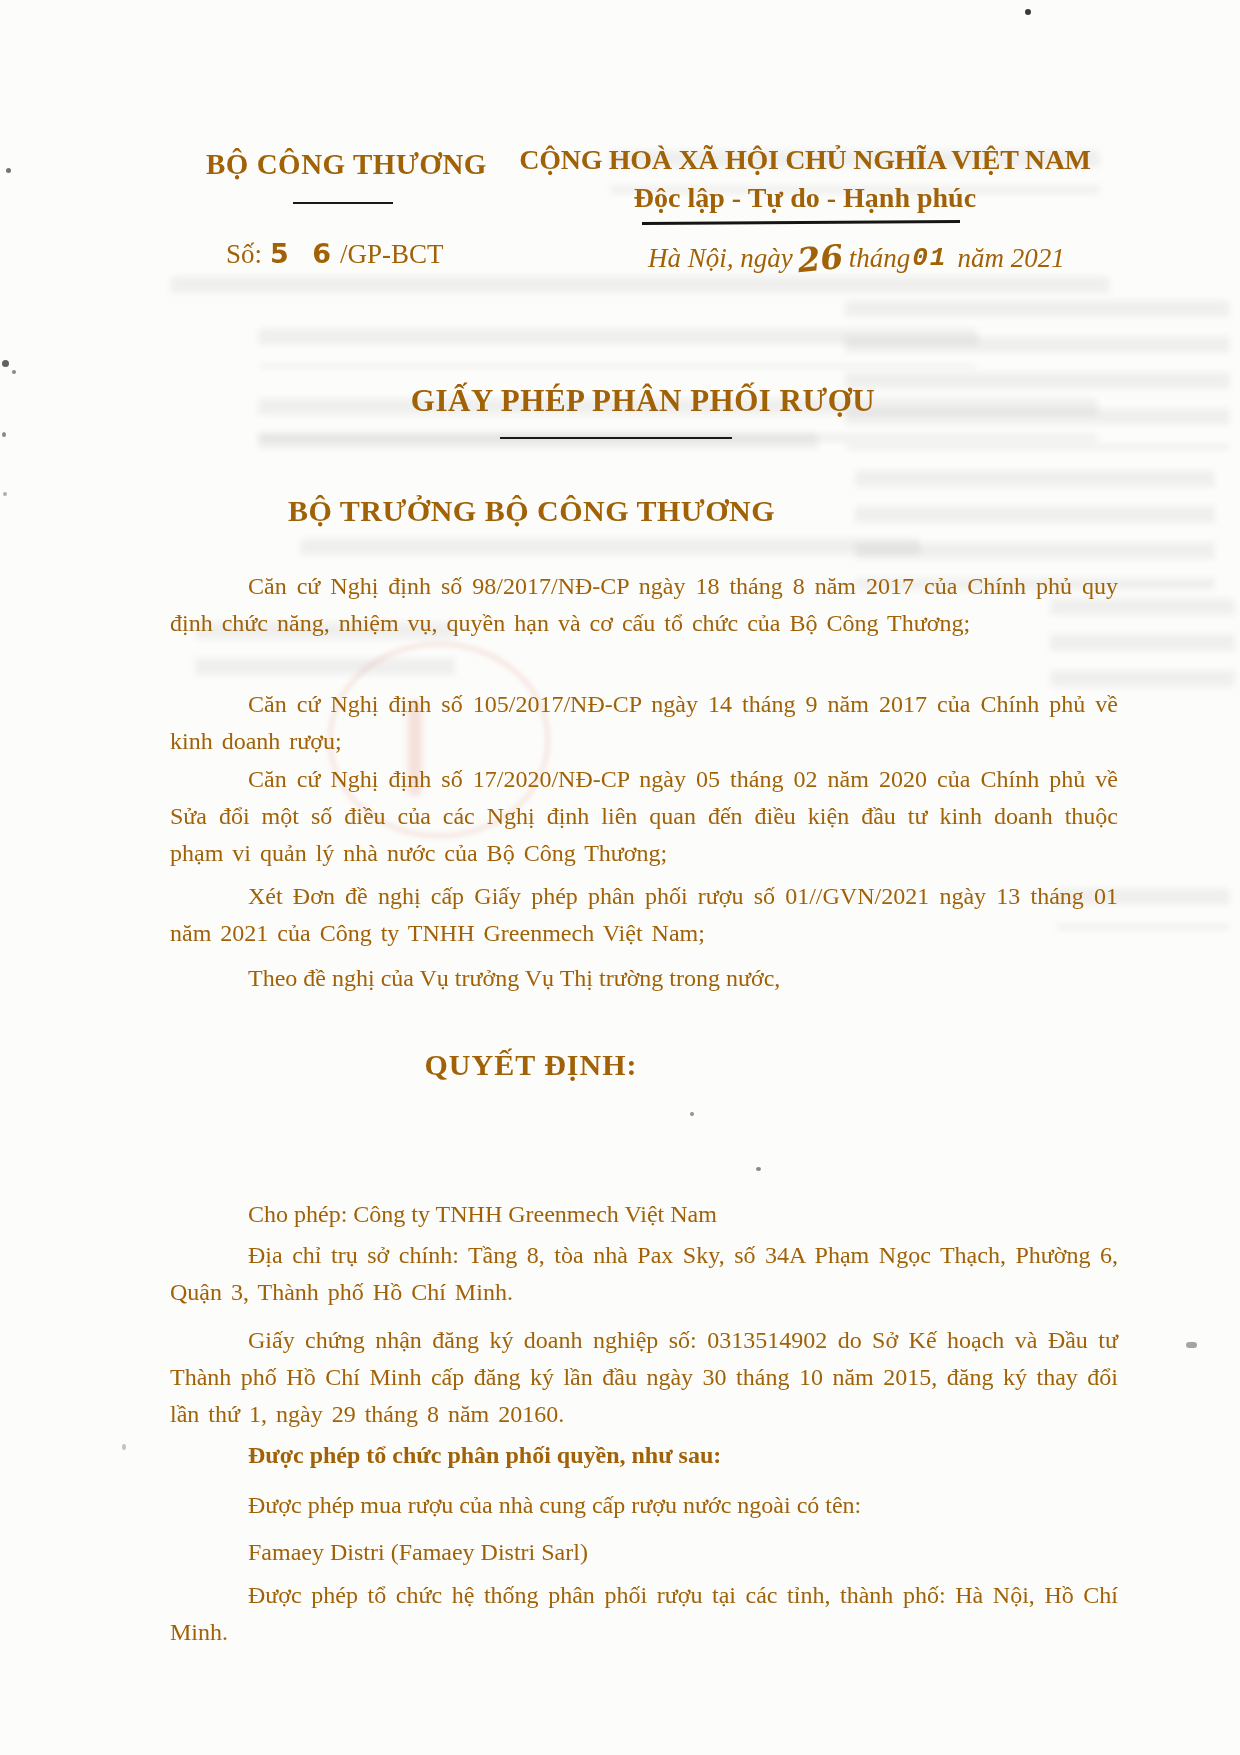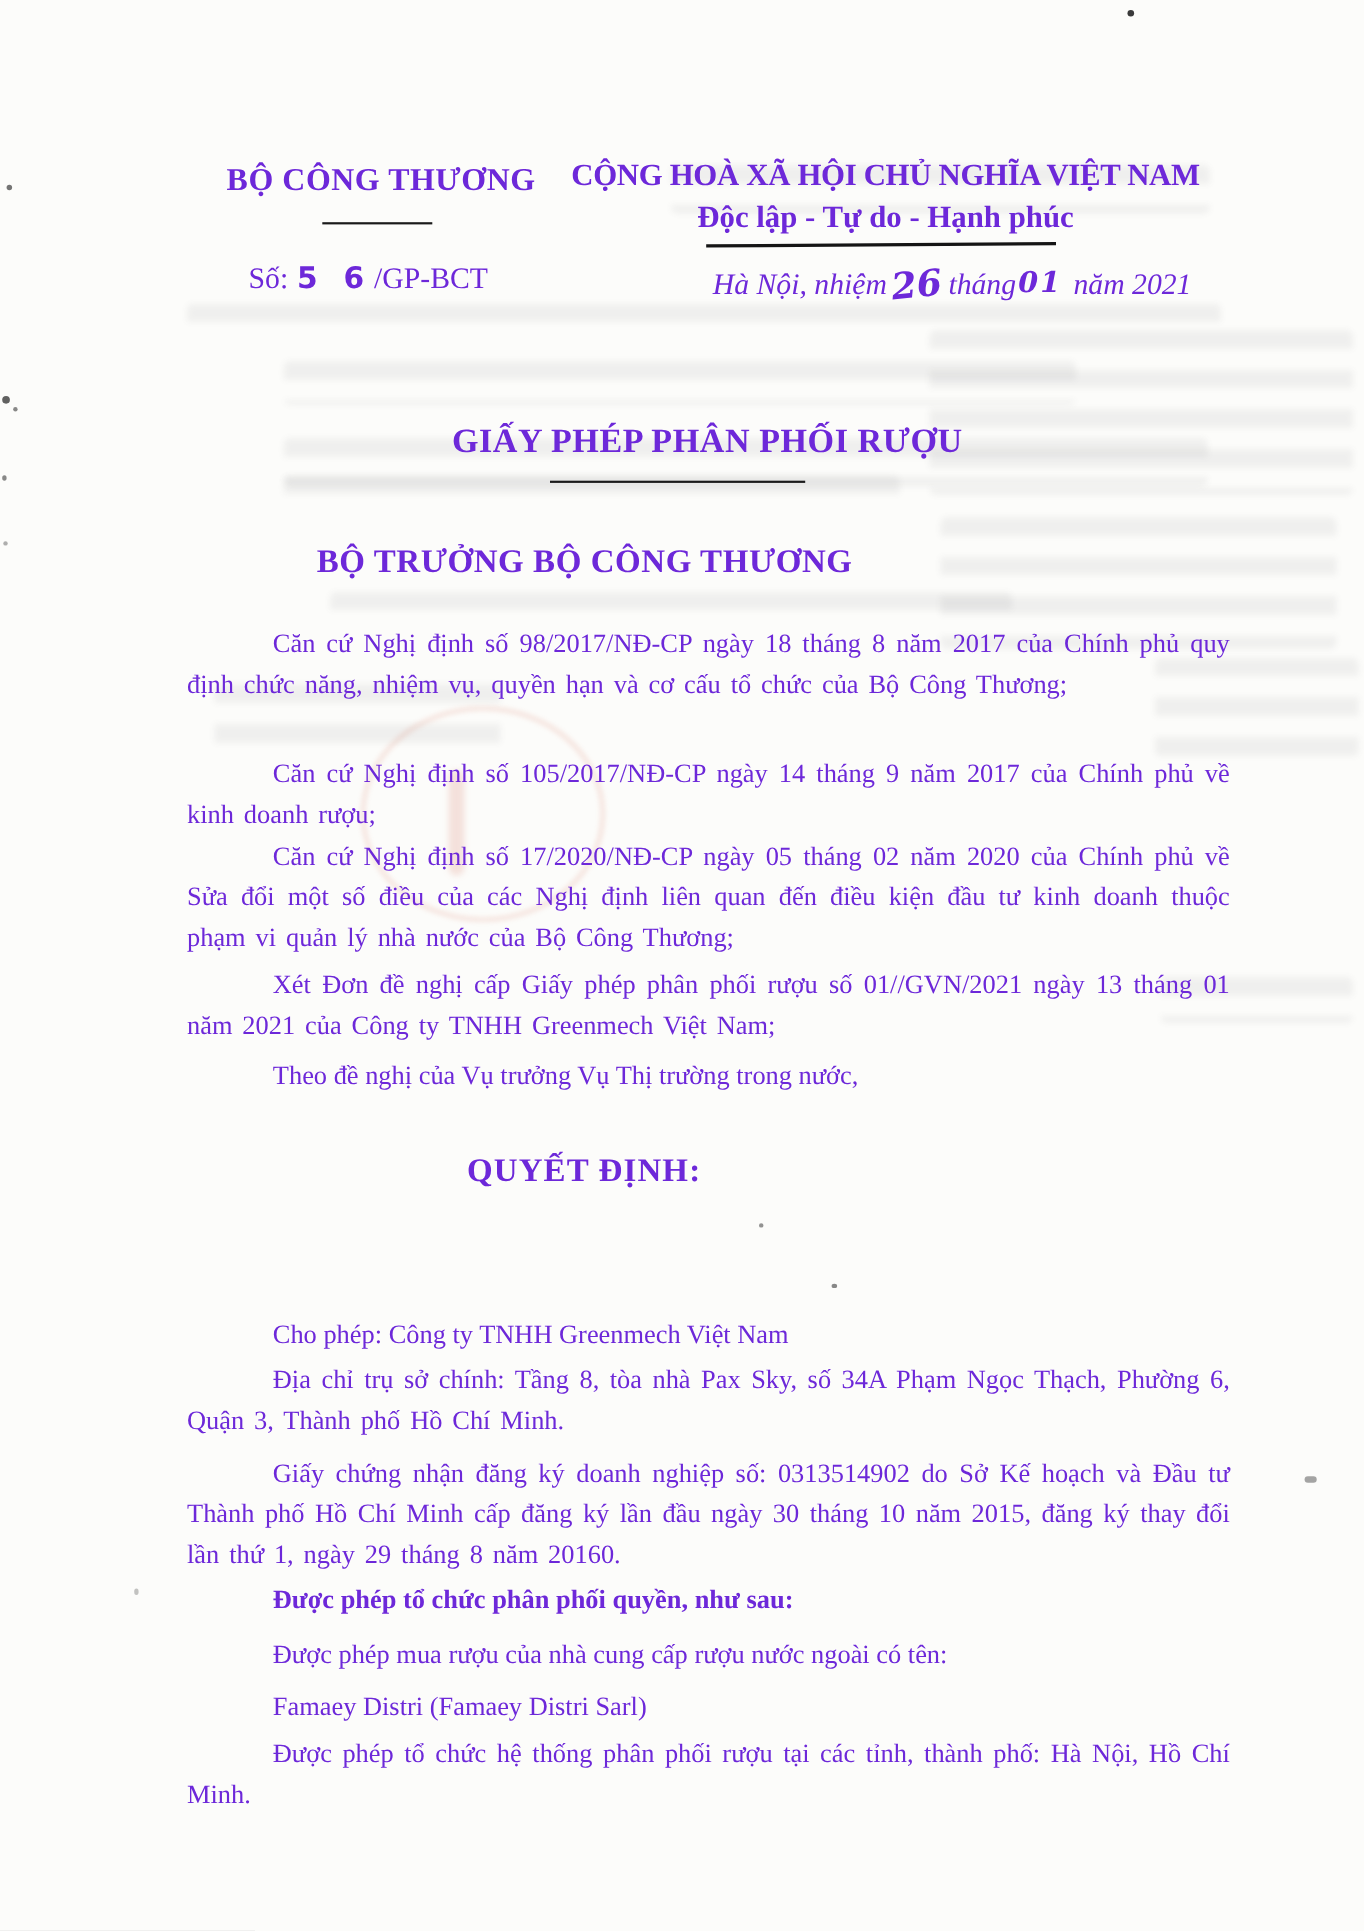--- a/index.html
+++ b/index.html
@@ -3,21 +3,21 @@
 <meta charset="utf-8">
 <style>
   html,body{margin:0;padding:0;background:#e8e8e6;}
   .page{
     position:relative;
     width:1240px;height:1755px;
     margin:0 auto;
     background:#fcfcfa;
     overflow:hidden;
     font-family:"Liberation Serif","DejaVu Serif",serif;
-    color:#6d28d9;
+    color:#a16207;
   }
   
   .org-left{
     position:absolute;top:148px;left:206px;width:280px;
     text-align:center;font-weight:bold;font-size:29px;letter-spacing:.5px;
     white-space:nowrap;
   }
   .org-left-rule{
     position:absolute;top:202px;left:293px;width:100px;height:2px;background:#1a1a1a;
   }
@@ -37,21 +37,21 @@
     font-family:"DejaVu Sans","Liberation Sans",sans-serif;
     font-weight:bold;font-size:27px;letter-spacing:7px;margin:0 2px 0 8px;
   }
   .date-line{
     position:absolute;top:236px;left:648px;font-size:27px;font-style:italic;white-space:nowrap;
   }
   .hw{
     display:inline-block;font-family:"DejaVu Serif",serif;font-style:italic;font-weight:bold;
   }
   .hw-day{font-size:33px;transform:rotate(-6deg) translateY(3px);margin:0 6px 0 4px;}
-  .hw-month{font-size:26px;transform:translateY(-2px);margin:0 10px 0 2px;letter-spacing:2px;}
+  .hw-month{font-size:26px;transform:translateY(-2px);margin:0 10px 0 2px;letter-spacing:2px;font-family:Liberation Mono, monospace;}
   
   .doc-title{
     position:absolute;top:383px;left:0;width:1230px;text-align:center;
     font-weight:bold;font-size:31px;letter-spacing:.5px;white-space:nowrap;margin-left:28px;
   }
   .title-rule{
     position:absolute;top:437px;left:500px;width:232px;height:2px;background:#1a1a1a;
   }
   .issuer{
     position:absolute;top:494px;left:0;width:1063px;text-align:center;
@@ -128,21 +128,21 @@
     <div class="national-line1">CỘNG HOÀ XÃ HỘI CHỦ NGHĨA VIỆT NAM</div>
     <div class="national-line2">Độc lập - Tự do - Hạnh phúc</div>
   </div>
   <div class="national-rule"></div>
 
   <div class="so-line">
     <span>Số:</span><span class="stamp-num">5 6</span><span>/GP-BCT</span>
   </div>
 
   <div class="date-line">
-    <span>Hà Nội, nhiệm</span><span class="hw hw-day">26</span><span>tháng</span><span class="hw hw-month">01</span><span>năm 2021</span>
+    <span>Hà Nội, ngày</span><span class="hw hw-day">26</span><span>tháng</span><span class="hw hw-month">01</span><span>năm 2021</span>
   </div>
 
   <div class="doc-title">GIẤY PHÉP PHÂN PHỐI RƯỢU</div>
   <div class="title-rule"></div>
 
   <div class="issuer">BỘ TRƯỞNG BỘ CÔNG THƯƠNG</div>
 
   <div class="block just" style="top:568px;">Căn cứ Nghị định số 98/2017/NĐ-CP ngày 18 tháng 8 năm 2017 của Chính phủ quy định chức năng, nhiệm vụ, quyền hạn và cơ cấu tổ chức của Bộ Công Thương;</div>
   <div class="block just" style="top:686px;">Căn cứ Nghị định số 105/2017/NĐ-CP ngày 14 tháng 9 năm 2017 của Chính phủ về kinh doanh rượu;</div>
   <div class="block just" style="top:761px;">Căn cứ Nghị định số 17/2020/NĐ-CP ngày 05 tháng 02 năm 2020 của Chính phủ về Sửa đổi một số điều của các Nghị định liên quan đến điều kiện đầu tư kinh doanh thuộc phạm vi quản lý nhà nước của Bộ Công Thương;</div>

